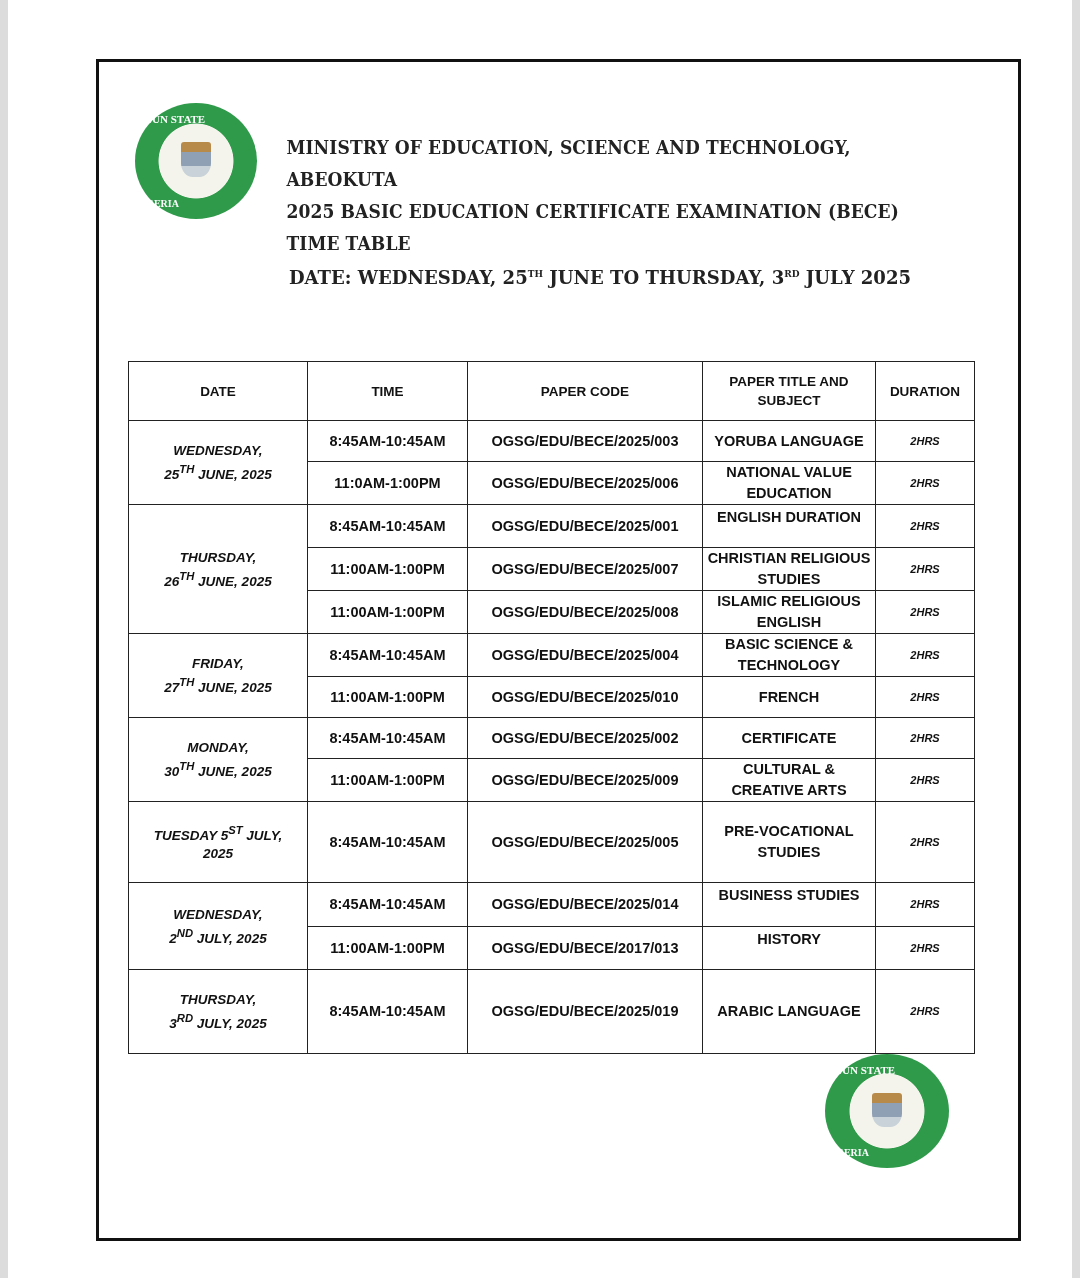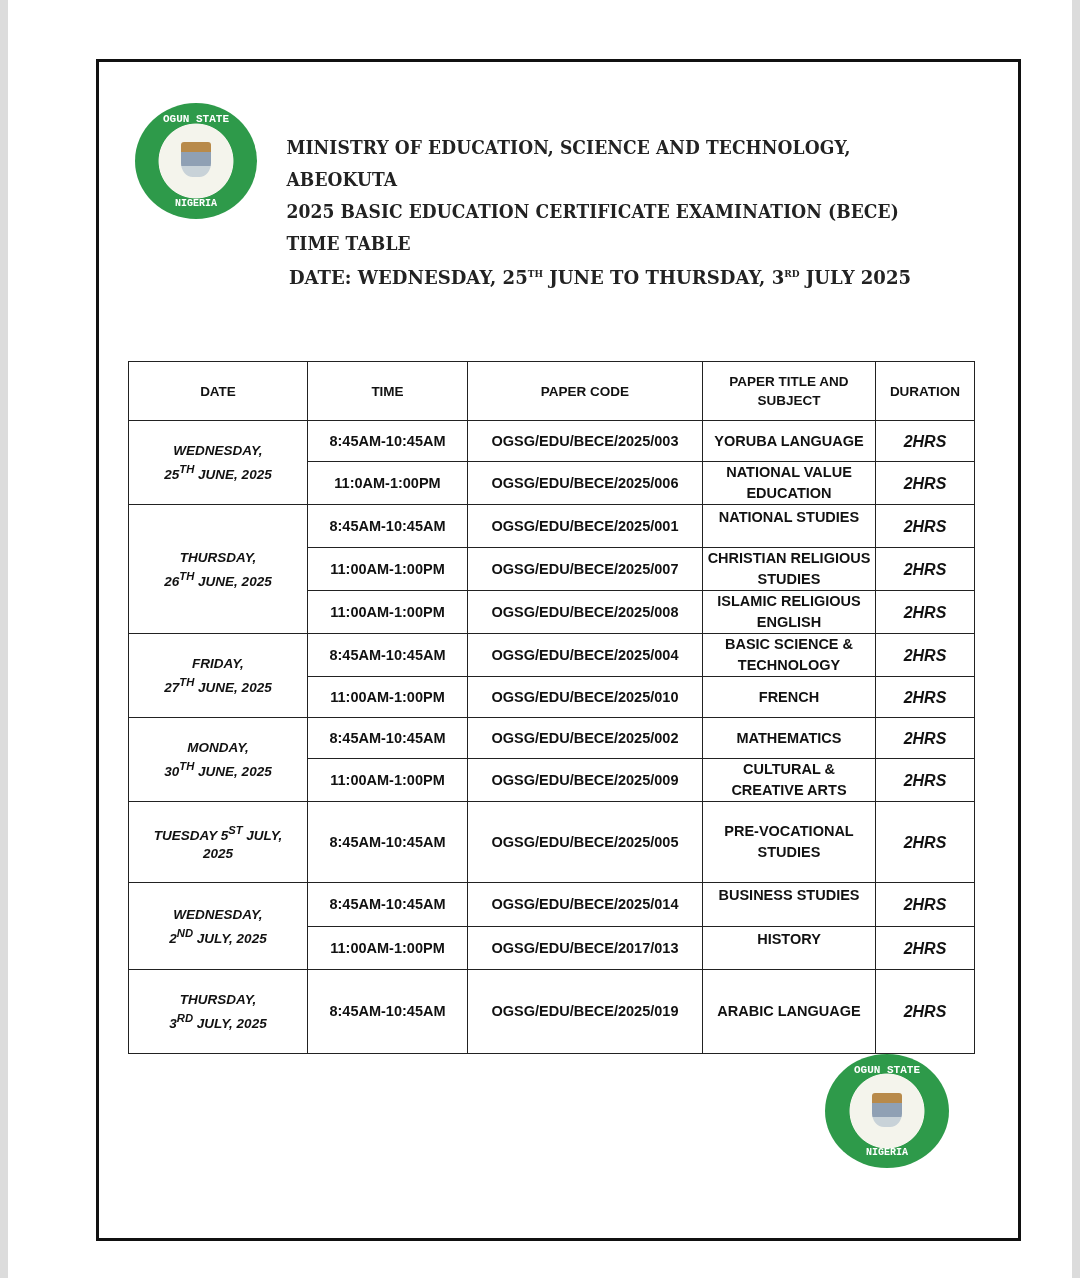--- a/index.html
+++ b/index.html
@@ -8,21 +8,21 @@
     .edge-left { position: absolute; left: 0; top: 0; width: 8px; height: 1278px; background: #dcdcdc; }
     .edge-right { position: absolute; right: 0; top: 0; width: 8px; height: 1278px; background: #dcdcdc; }
     .page-border {
       position: absolute; left: 96px; top: 59px; width: 925px; height: 1182px;
       border: 3px solid #111;
     }
     .logo {
       position: absolute; border-radius: 50%;
       background: radial-gradient(circle, #f4f4ec 0 44%, #2e9a4a 45% 80%, #e6c98a 81% 88%, #fff 92%);
     }
-    .logo .ring-text { position: absolute; width: 100%; text-align: center; color: #fff; font-family: Liberation Mono, monospace; font-weight: bold; }
+    .logo .ring-text { position: absolute; width: 100%; color: #fff; font-family: Liberation Serif, serif; font-weight: bold; }
     .logo .crest {
       position: absolute; left: 38%; top: 34%; width: 24%; height: 30%;
       background: linear-gradient(#b88a4a 0 30%, #8fa0b4 30% 70%, #c8d2d8 70%);
       border-radius: 3px 3px 40% 40%;
     }
     .logo-top { left: 135px; top: 103px; width: 122px; height: 116px; }
     .logo-bottom { left: 825px; top: 1054px; width: 124px; height: 114px; }
     .header { position: absolute; left: 270px; top: 132px; width: 660px; text-align: left; }
     .header .line {
       font-family: "DejaVu Serif", serif; font-weight: bold; font-size: 18px;
@@ -38,21 +38,21 @@
       position: absolute; left: 128px; top: 361px; border-collapse: collapse;
       font-family: "Liberation Sans", sans-serif; font-weight: bold; font-size: 14.5px; color: #111;
     }
     table.tt th, table.tt td { border: 1px solid #222; text-align: center; vertical-align: middle; padding: 0 4px; }
     table.tt th { font-size: 13.5px; line-height: 19px; height: 59px; }
     table.tt td { line-height: 21px; }
     .c-date { width: 179px; font-style: italic; font-size: 13.5px; line-height: 19px !important; }
     .c-time { width: 160px; }
     .c-code { width: 235px; }
     .c-subj { width: 173px; line-height: 21px; }
-    .c-dur { width: 99px; font-style: italic; font-size: 16px; }
+    .c-dur { width: 99px; font-style: italic; font-size: 11px; }
     .sub-top { vertical-align: top !important; padding-top: 2px !important; }
   </style>
 </head>
 <body>
 
 <div class="edge-left"></div>
 <div class="edge-right"></div>
 <div class="page-border"></div>
 
 <div class="logo logo-top">
@@ -92,21 +92,21 @@
       <tr style="height: 43px;">
         <td class="c-time">11:0AM-1:00PM</td>
         <td class="c-code">OGSG/EDU/BECE/2025/006</td>
         <td class="c-subj">NATIONAL VALUE EDUCATION</td>
         <td class="c-dur">2HRS</td>
       </tr>
       <tr style="height: 43px;">
         <td class="c-date" rowspan="3"><span>THURSDAY,</span><br><span>26</span><sup>TH</sup><span> JUNE, 2025</span></td>
         <td class="c-time">8:45AM-10:45AM</td>
         <td class="c-code">OGSG/EDU/BECE/2025/001</td>
-        <td class="c-subj sub-top">NATIONAL STUDIES</td>
+        <td class="c-subj sub-top">ENGLISH DURATION</td>
         <td class="c-dur">2HRS</td>
       </tr>
       <tr style="height: 43px;">
         <td class="c-time">11:00AM-1:00PM</td>
         <td class="c-code">OGSG/EDU/BECE/2025/007</td>
         <td class="c-subj">CHRISTIAN RELIGIOUS  STUDIES</td>
         <td class="c-dur">2HRS</td>
       </tr>
       <tr style="height: 43px;">
         <td class="c-time">11:00AM-1:00PM</td>
@@ -124,21 +124,21 @@
       <tr style="height: 41px;">
         <td class="c-time">11:00AM-1:00PM</td>
         <td class="c-code">OGSG/EDU/BECE/2025/010</td>
         <td class="c-subj">FRENCH</td>
         <td class="c-dur">2HRS</td>
       </tr>
       <tr style="height: 41px;">
         <td class="c-date" rowspan="2"><span>MONDAY,</span><br><span>30</span><sup>TH</sup><span> JUNE, 2025</span></td>
         <td class="c-time">8:45AM-10:45AM</td>
         <td class="c-code">OGSG/EDU/BECE/2025/002</td>
-        <td class="c-subj">MATHEMATICS</td>
+        <td class="c-subj">CERTIFICATE</td>
         <td class="c-dur">2HRS</td>
       </tr>
       <tr style="height: 43px;">
         <td class="c-time">11:00AM-1:00PM</td>
         <td class="c-code">OGSG/EDU/BECE/2025/009</td>
         <td class="c-subj">CULTURAL &amp; CREATIVE ARTS</td>
         <td class="c-dur">2HRS</td>
       </tr>
       <tr style="height: 81px;">
         <td class="c-date" rowspan="1"><span>TUESDAY 5</span><sup>ST</sup><span>&nbsp;JULY,</span><br><span>2025</span></td>

